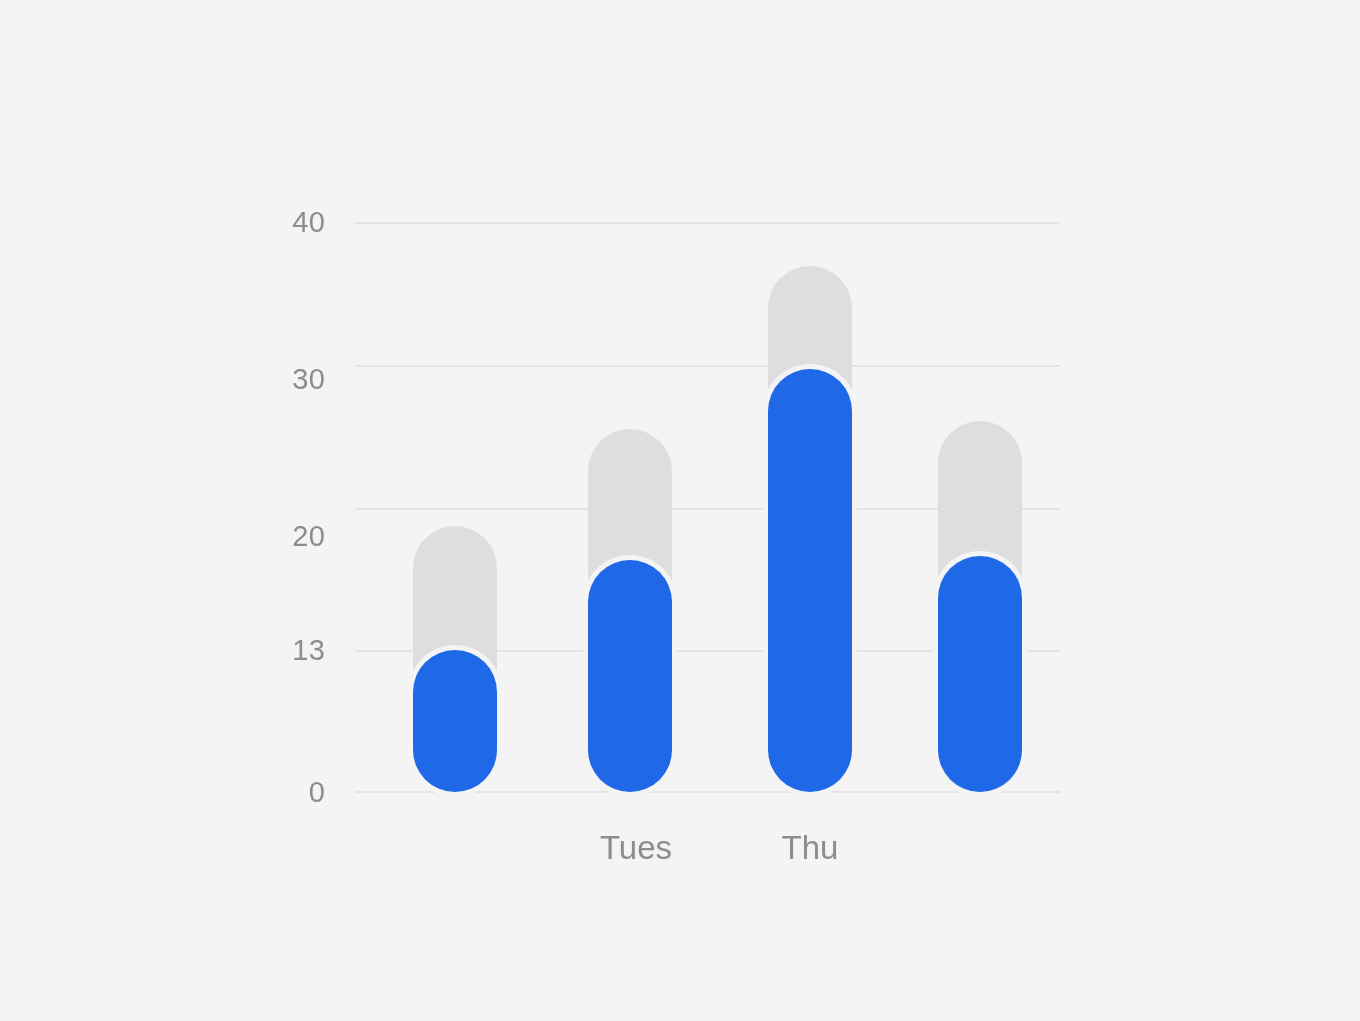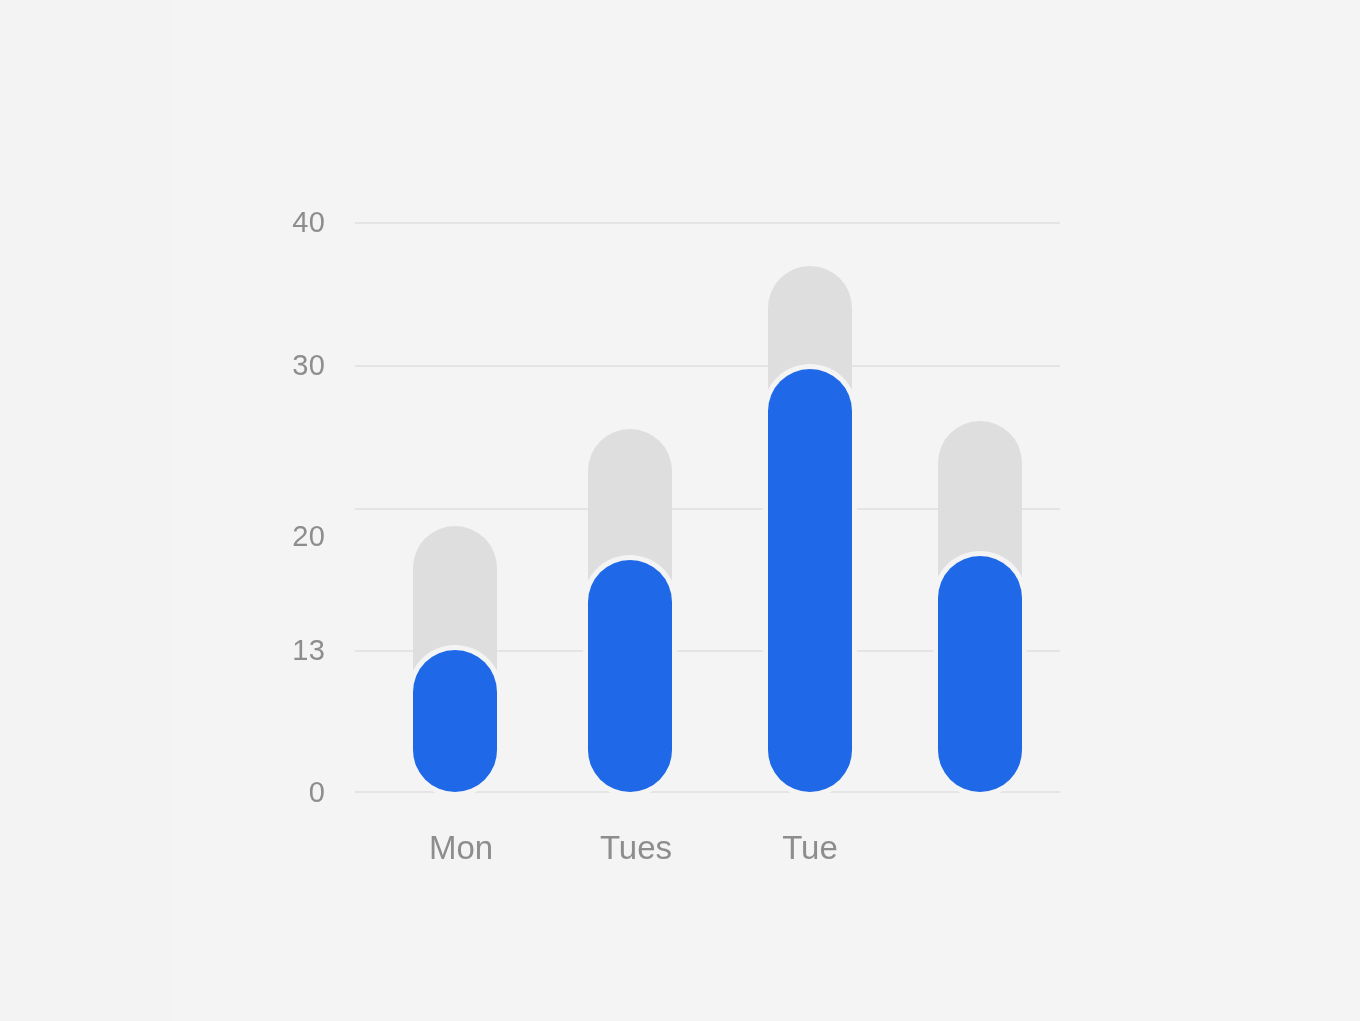--- a/index.html
+++ b/index.html
@@ -103,21 +103,21 @@
 
   <div class="plot-area">
 
     <div class="gridline" style="top:222px"></div>
     <div class="gridline" style="top:365px"></div>
     <div class="gridline" style="top:508px"></div>
     <div class="gridline" style="top:650px"></div>
     <div class="gridline baseline" style="top:791px"></div>
 
     <div class="y-tick" style="top:208px">40</div>
-    <div class="y-tick" style="top:351px">30</div>
+    <div class="y-tick" style="top:365px">30</div>
     <div class="y-tick" style="top:522px">20</div>
     <div class="y-tick" style="top:636px">13</div>
     <div class="y-tick" style="top:778px">0</div>
 
     <div class="bar-group" style="left:413px; top:0;">
       <div class="bar-track" style="top:526px; height:266px;"></div>
       <div class="bar-value" style="top:650px; height:142px;"></div>
     </div>
 
     <div class="bar-group" style="left:588px; top:0;">
@@ -128,18 +128,17 @@
     <div class="bar-group" style="left:768px; top:0;">
       <div class="bar-track" style="top:266px; height:526px;"></div>
       <div class="bar-value" style="top:369px; height:423px;"></div>
     </div>
 
     <div class="bar-group" style="left:938px; top:0;">
       <div class="bar-track" style="top:421px; height:371px;"></div>
       <div class="bar-value" style="top:556px; height:236px;"></div>
     </div>
 
-    <div class="x-tick" style="left:361px;  top:831px;">Mon</div>
     <div class="x-tick" style="left:536px;  top:831px;">Tues</div>
-    <div class="x-tick" style="left:710px;  top:831px;">Tue</div>
+    <div class="x-tick" style="left:710px;  top:831px;">Thu</div>
 
   </div>
 </div>
 
 </body></html>

